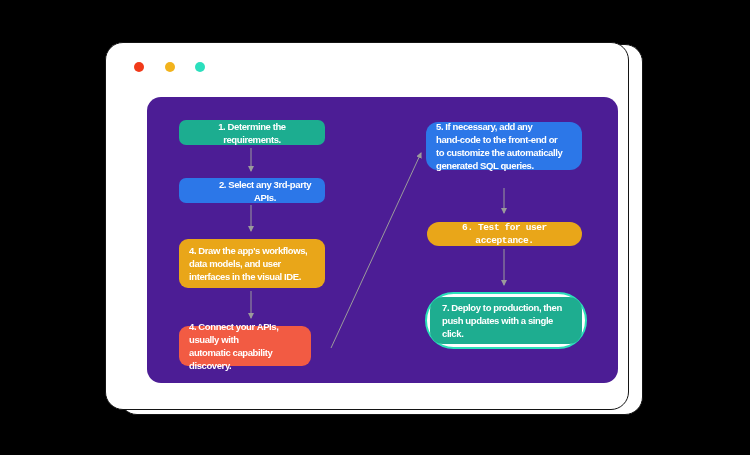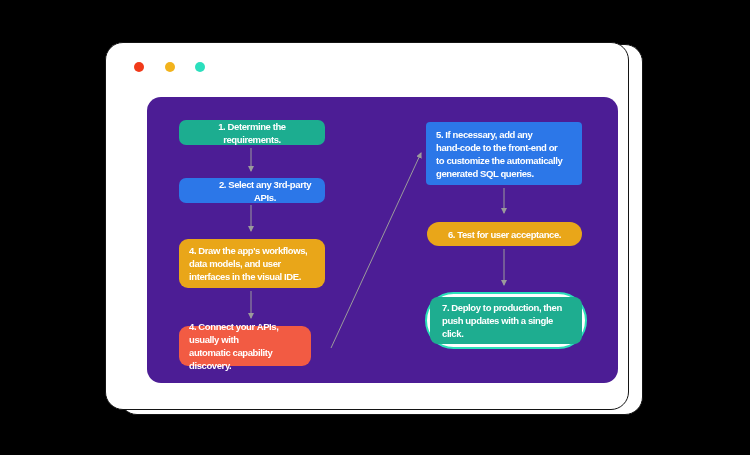--- a/index.html
+++ b/index.html
@@ -41,31 +41,31 @@
     display: flex; align-items: center;
     padding: 0 10px;
     white-space: pre-line;
   }
   .flow-box.center { justify-content: center; text-align: center; }
   .flow-box.left   { justify-content: flex-start; text-align: left; }
   .b1 { left: 32px;  top: 23px;  width: 146px; height: 25px; border-radius: 7px; }
   .b2 { left: 32px;  top: 81px;  width: 146px; height: 25px; border-radius: 7px; }
   .b3 { left: 32px;  top: 142px; width: 146px; height: 49px; border-radius: 9px; }
   .b4 { left: 32px;  top: 229px; width: 132px; height: 40px; border-radius: 9px; }
-  .b5 { left: 279px; top: 25px;  width: 156px; height: 63px; border-radius: 4px; }
-  .b6 { left: 280px; top: 125px; width: 155px; height: 24px; border-radius: 12px; }
+  .b5 { left: 279px; top: 25px;  width: 156px; height: 48px; border-radius: 12px; }
+  .b6 { left: 280px; top: 125px; width: 155px; height: 24px; border-radius: 12px; font-family: Liberation Mono, monospace; }
   .b7-ring {
     position: absolute; left: 278px; top: 195px;
     width: 162px; height: 57px;
     background: #fff; border: 2px solid; border-radius: 29px;
     box-sizing: border-box;
   }
   .b7-pill {
     position: absolute; left: 3px; top: 3px; right: 3px; bottom: 3px;
-    border-radius: 8px;
+    border-radius: 13px;
     padding: 15px 12px;
     box-sizing: border-box;
     color: #fff; font-size: 9.5px; font-weight: bold; letter-spacing: -0.4px;
     line-height: 13px; white-space: pre-line;
     display: flex; align-items: center; text-align: left;
   }
   .arrows { position: absolute; left: 0; top: 0; width: 471px; height: 286px; }
 </style>
 </head>
 <body>

